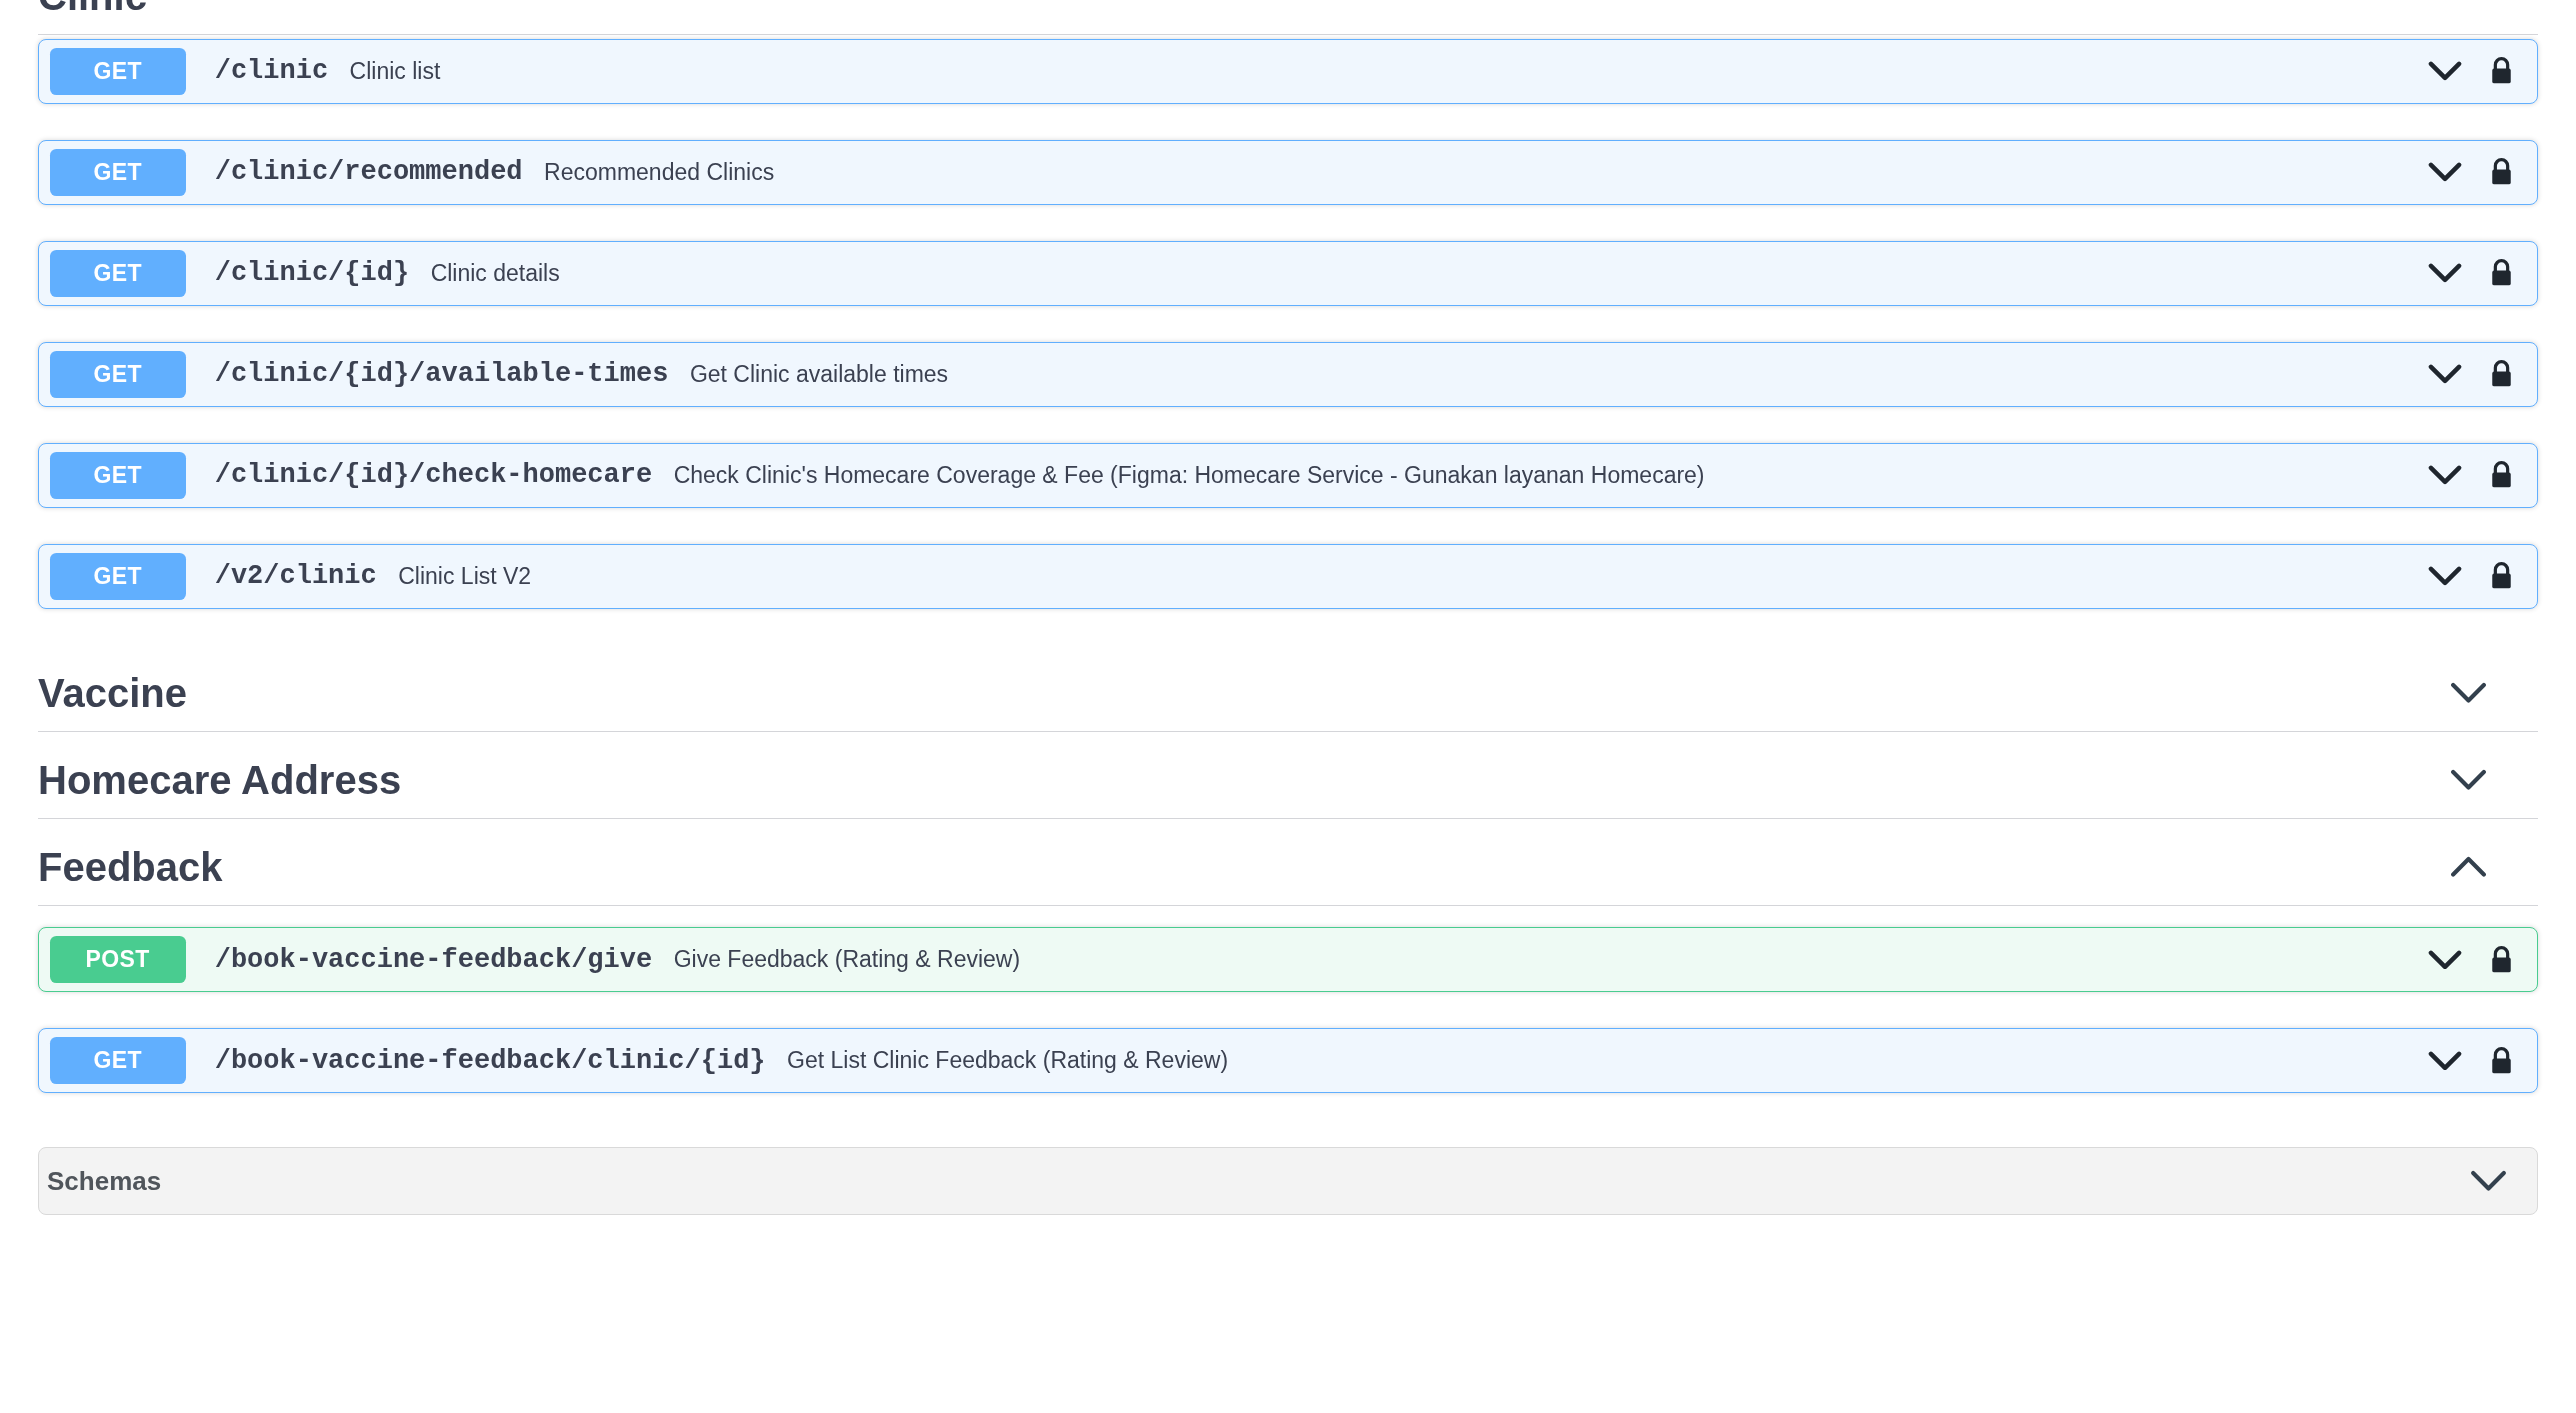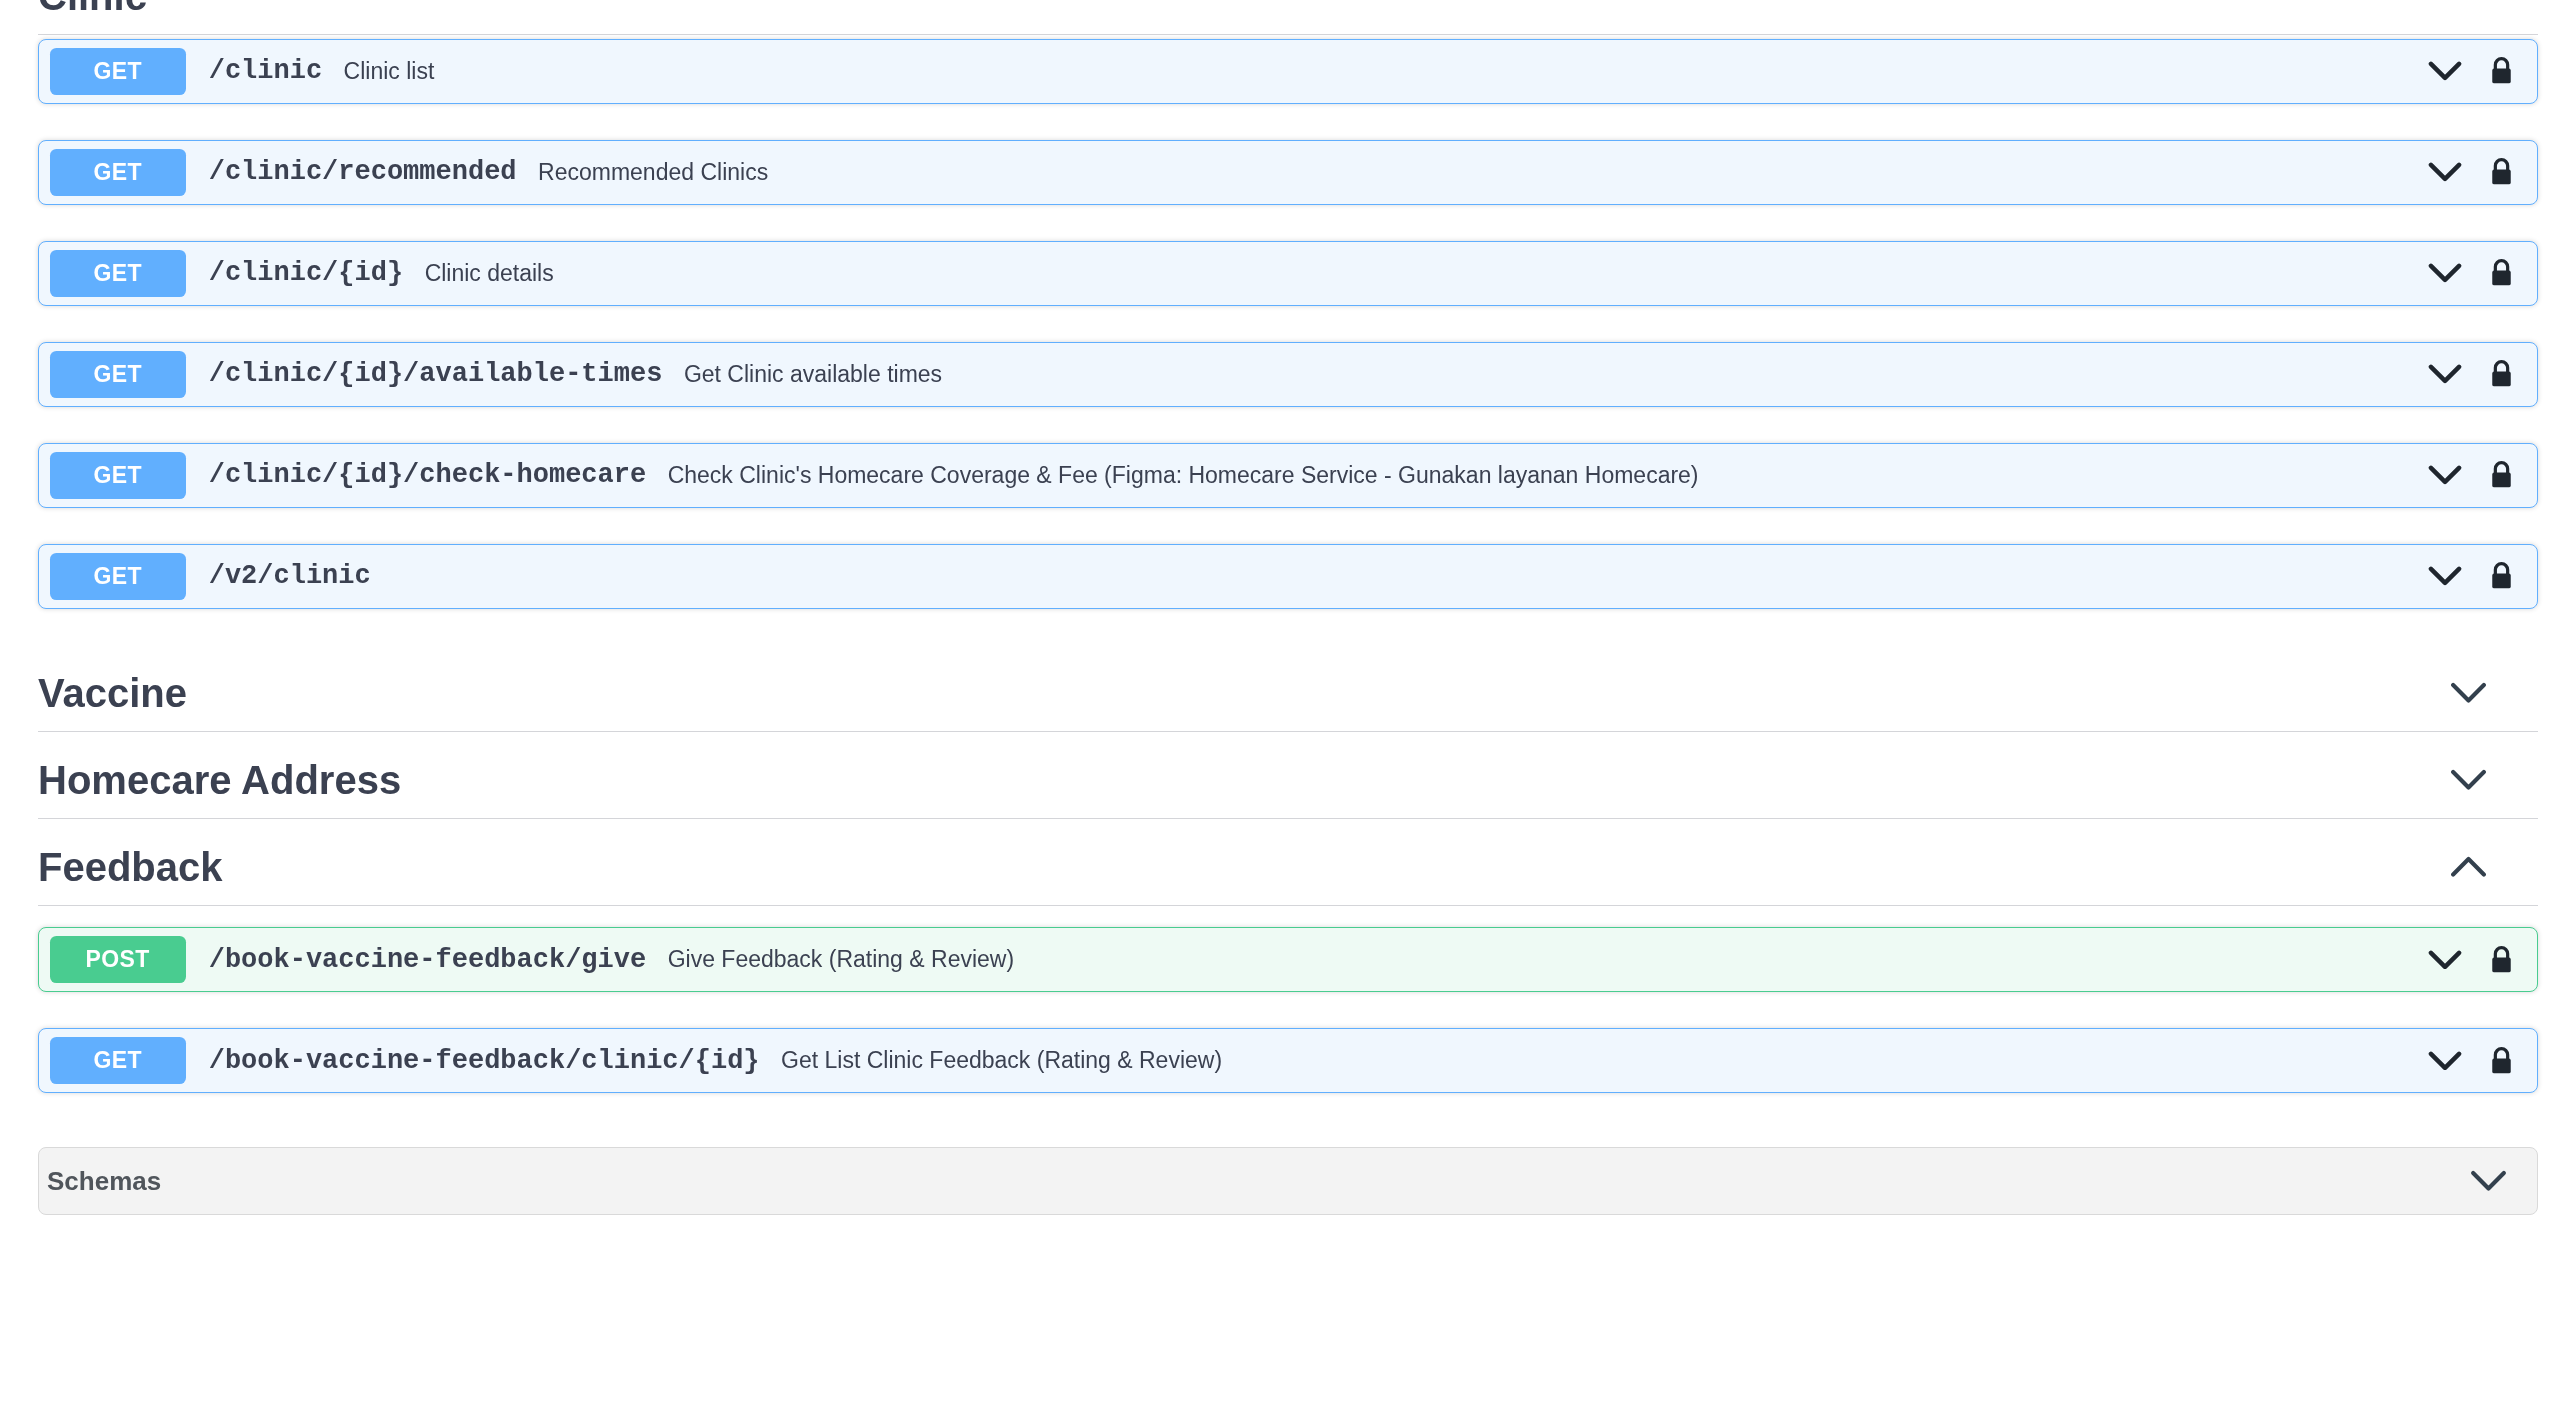--- a/index.html
+++ b/index.html
@@ -43,21 +43,21 @@
   .method {
     display:inline-flex; align-items:center; justify-content:center;
     min-width:136px; height:47px; border-radius:6.3px;
     color:#fff; font-weight:700; font-size:23px; letter-spacing:0.4px;
     font-family:"Liberation Sans", sans-serif;
     flex:0 0 auto;
   }
   .opblock.get  .method { background:var(--get_badge,  #61affe); }
   .opblock.post .method { background:var(--post_badge, #49cc90); }
   .path {
-    margin-left:23px;
+    margin-left:29px;
     font-family:"Liberation Mono","DejaVu Sans Mono", monospace;
     font-weight:700; font-size:27px; color:#3b4151;
     white-space:nowrap;
   }
   .summary {
     margin-left:21.5px;
     font-size:23px; color:#3b4151;
     white-space:nowrap; overflow:hidden; text-overflow:ellipsis;
     flex:1 1 auto;
   }
@@ -200,20 +200,21 @@
               </svg>
           </span>
         </span>
       </div>
     </div>
 
     <div class="opblock get">
       <div class="opblock-summary">
         <span class="method">GET</span>
         <span class="path">/v2/clinic</span>
+        <span class="summary">Clinic List V2</span>
         <span class="row-icons">
           <span class="icon-btn">
             <svg class="chev-svg" viewBox="0 0 24 14">
                 <path d="M2 2 L12 12 L22 2"></path>
               </svg>
           </span>
           <span class="icon-btn">
             <svg class="lock-svg" viewBox="0 0 20 26">
                 <path class="shackle" d="M5 12 V8 a5 5 0 0 1 10 0 V12"></path>
                 <rect class="lock-body" x="2.5" y="11" width="15" height="12" rx="1.5"></rect>

